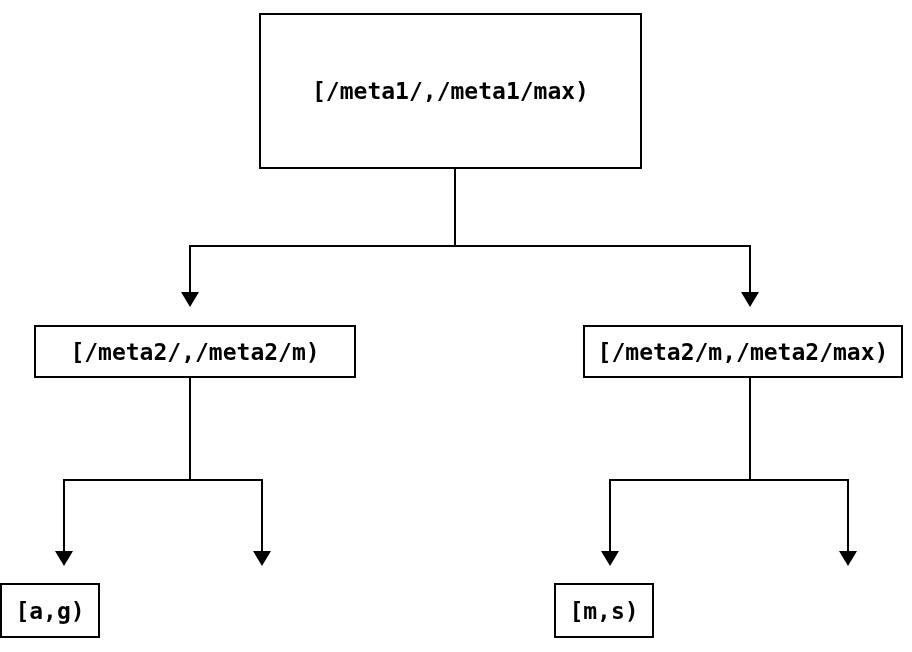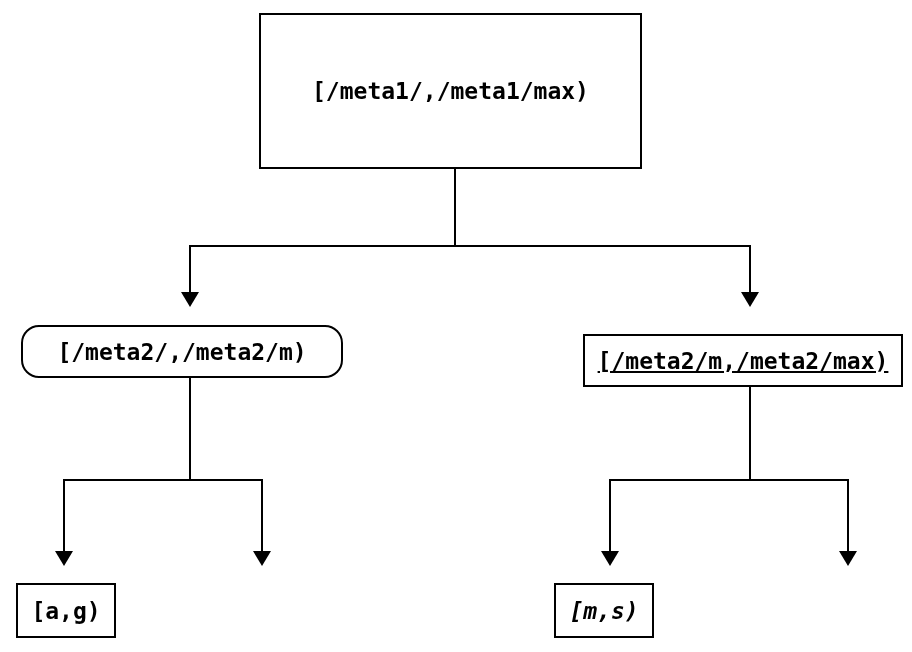--- a/index.html
+++ b/index.html
@@ -36,25 +36,25 @@
     position: absolute;
     width: 0;
     height: 0;
     border-left: 9px solid transparent;
     border-right: 9px solid transparent;
     border-top: 15px solid #000000;
   }
 
   
   .n-root  { left: 259px; top: 13px;  width: 383px; height: 156px; }
-  .n-left  { left: 21px;  top: 325px; width: 322px; height: 53px; border-radius: 18px; }
-  .n-right { left: 583px; top: 334px; width: 320px; height: 53px; text-decoration: underline; }
-  .n-ag    { left: 16px;   top: 583px; width: 100px; height: 55px; }
+  .n-left  { left: 34px;  top: 325px; width: 322px; height: 53px; }
+  .n-right { left: 583px; top: 325px; width: 320px; height: 53px; }
+  .n-ag    { left: 0;   top: 583px; width: 100px; height: 55px; }
   .n-gm    { left: 203px; top: 583px; width: 100px; height: 55px; }
-  .n-ms    { left: 554px; top: 583px; width: 100px; height: 55px; font-style: italic; }
+  .n-ms    { left: 554px; top: 583px; width: 100px; height: 55px; }
   .n-smax  { left: 778px; top: 583px; width: 127px; height: 55px; }
 
   
   .e-root-stem { left: 454px; top: 169px; width: 2px;   height: 78px; }
   .e-l1-h      { left: 189px; top: 245px; width: 562px; height: 2px; }
   .e-l1-dl     { left: 189px; top: 245px; width: 2px;   height: 47px; }
   .e-l1-dr     { left: 749px; top: 245px; width: 2px;   height: 47px; }
   .a-l1-l      { left: 181px; top: 292px; }
   .a-l1-r      { left: 741px; top: 292px; }
 

